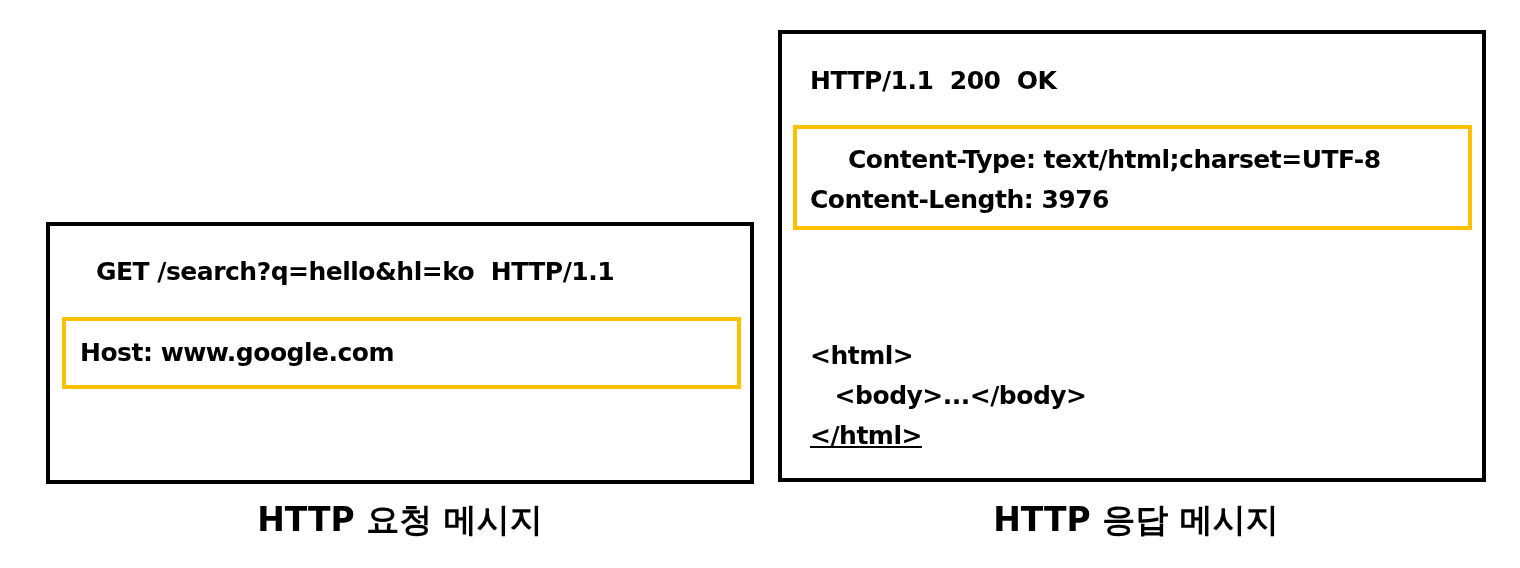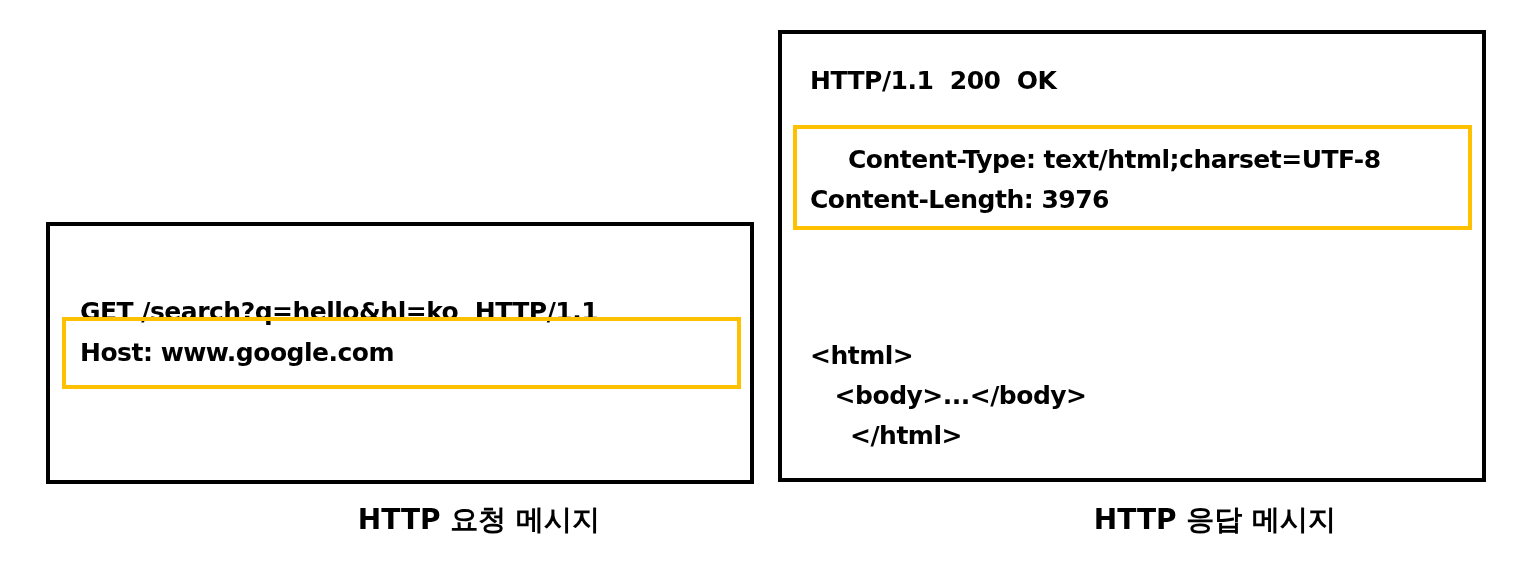--- a/index.html
+++ b/index.html
@@ -1,32 +1,32 @@
 <!DOCTYPE html>
 <html><head>
 <meta charset="utf-8">
 <style>
   html, body { margin:0; padding:0; background:#ffffff; }
   body { width:1520px; height:568px; position:relative; overflow:hidden;
          font-family:"DejaVu Sans", "Liberation Sans", sans-serif; font-weight:bold; color:#000; }
   .box { position:absolute; border:4px solid #000; box-sizing:border-box; background:#fff; }
   .hl { position:absolute; border:4px solid #FFC000; box-sizing:border-box; }
   .line { position:absolute; font-size:25px; line-height:40px; white-space:pre; letter-spacing:-0.5px; }
-  .caption { position:absolute; font-size:28px; line-height:40px; white-space:pre; text-align:right; }
+  .caption { position:absolute; font-size:33px; line-height:40px; white-space:pre; text-align:center; }
 </style>
 </head>
 <body>
 
 <div class="box" style="left:46px; top:222px; width:708px; height:262px;"></div>
-<div class="line" style="left:80px; top:252px;margin-top:40px;">GET /search?q=hello&amp;hl=ko  HTTP/1.1</div>
+<div class="line" style="left:96px; top:252px;">GET /search?q=hello&amp;hl=ko  HTTP/1.1</div>
 <div class="hl" style="left:62px; top:317px; width:679px; height:72px;"></div>
 <div class="line" style="left:80px; top:333px;">Host: www.google.com</div>
 <div class="caption" style="left:200px; top:500px; width:400px;">HTTP 요청 메시지</div>
 
 <div class="box" style="left:778px; top:30px; width:708px; height:452px;"></div>
 <div class="line" style="left:810px; top:61px;">HTTP/1.1  200  OK</div>
 <div class="hl" style="left:793px; top:125px; width:679px; height:105px;"></div>
 <div class="line" style="left:848px; top:140px;">Content-Type: text/html;charset=UTF-8</div>
 <div class="line" style="left:810px; top:180px;">Content-Length: 3976</div>
 <div class="line" style="left:810px; top:336px;">&lt;html&gt;</div>
 <div class="line" style="left:810px; top:376px;">   &lt;body&gt;...&lt;/body&gt;</div>
-<div class="line" style="left:850px; top:416px;">&lt;/html&gt;</div>
+<div class="line" style="left:810px; top:416px;text-decoration:underline;">&lt;/html&gt;</div>
 <div class="caption" style="left:936px; top:500px; width:400px;">HTTP 응답 메시지</div>
 
 </body></html>

